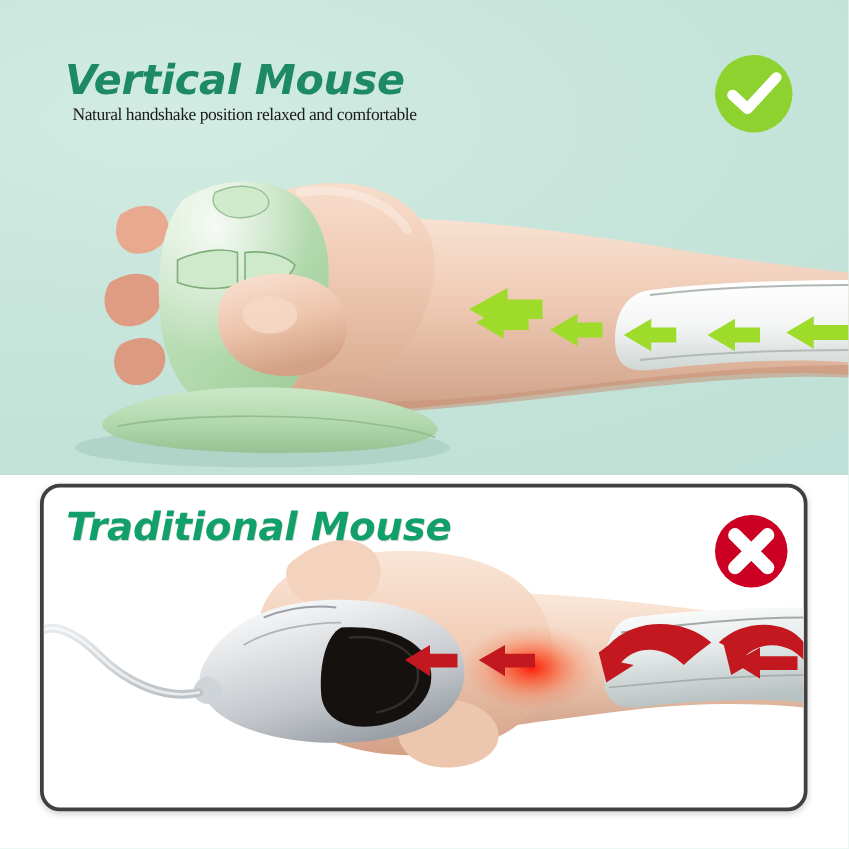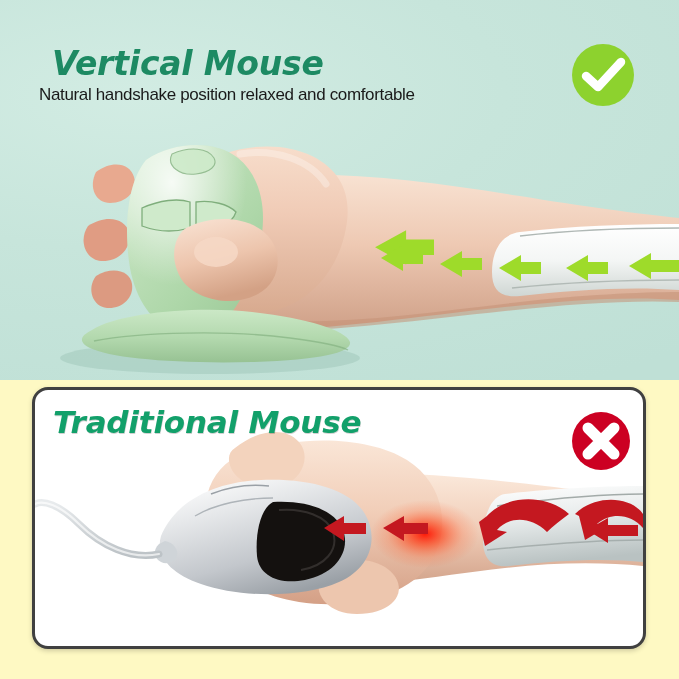--- a/index.html
+++ b/index.html
@@ -3,38 +3,38 @@
 <meta charset="utf-8">
 <style>
   html,body{margin:0;padding:0;}
   body{
     width:679px;height:679px;
     font-family:"Liberation Sans", sans-serif;
     background:#c5e4da;
     overflow:hidden;
     position:relative;
   }
-  #stage{position:absolute;inset:0;width:679px;height:679px;overflow:hidden;background:#fef9c3;}
+  #stage{position:absolute;inset:0;width:679px;height:679px;overflow:hidden;background:#ffffff;}
 
   
   #top-panel{position:absolute;left:0;top:0;width:679px;height:380px;overflow:hidden;}
   #top-bg{position:absolute;inset:0;
     background:
       radial-gradient(120% 90% at 20% 25%, #d2ece3 0%, #c7e5db 45%, #bfe0d6 100%);
   }
   #top-title{
     position:absolute;left:52px;top:44px;
     font-size:33px;font-weight:bold;font-style:italic;
     color:#1d8a63;letter-spacing:-0.2px;white-space:nowrap;
     font-family:"DejaVu Sans","Liberation Sans",sans-serif;
   }
   #top-sub{
-    position:absolute;left:39px;top:85px;
-    font-size:17px;color:#1a1a1a;white-space:nowrap;
-    font-family:Liberation Sans, sans-serif;
+    position:absolute;left:58px;top:85px;
+    font-size:14px;color:#1a1a1a;white-space:nowrap;
+    font-family:Liberation Serif, serif;
     letter-spacing:-0.35px;
   }
   #check-badge{position:absolute;left:570px;top:42px;width:66px;height:66px;}
   #x-badge{position:absolute;left:570px;top:410px;width:62px;height:62px;}
 
   
   #bottom-panel{
     position:absolute;left:32px;top:387px;width:614px;height:262px;
     background:#ffffff;border:3px solid #404040;border-radius:16px;
     overflow:hidden;box-sizing:border-box;

